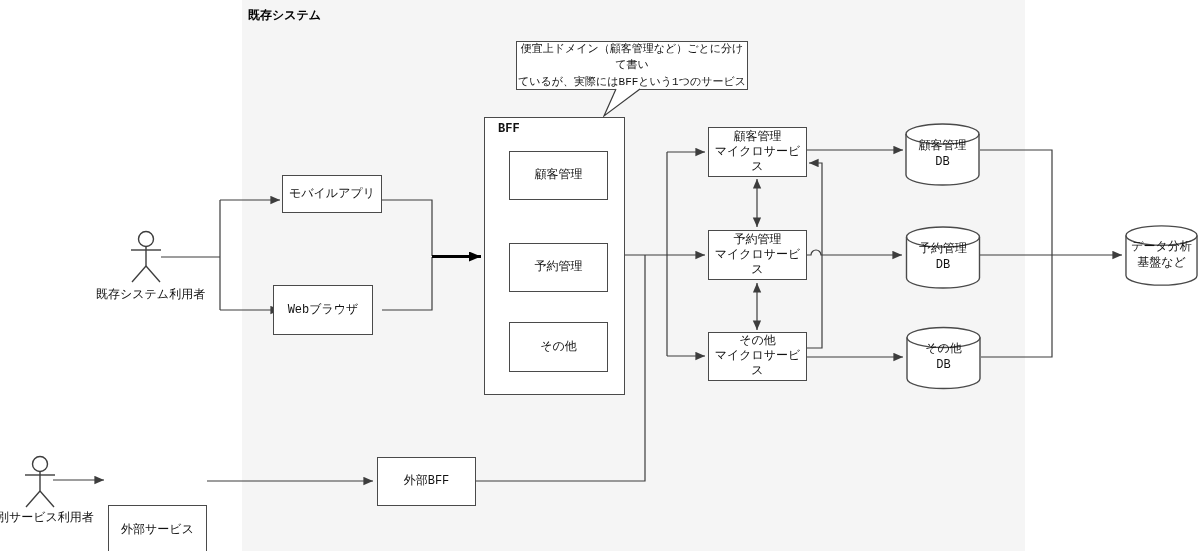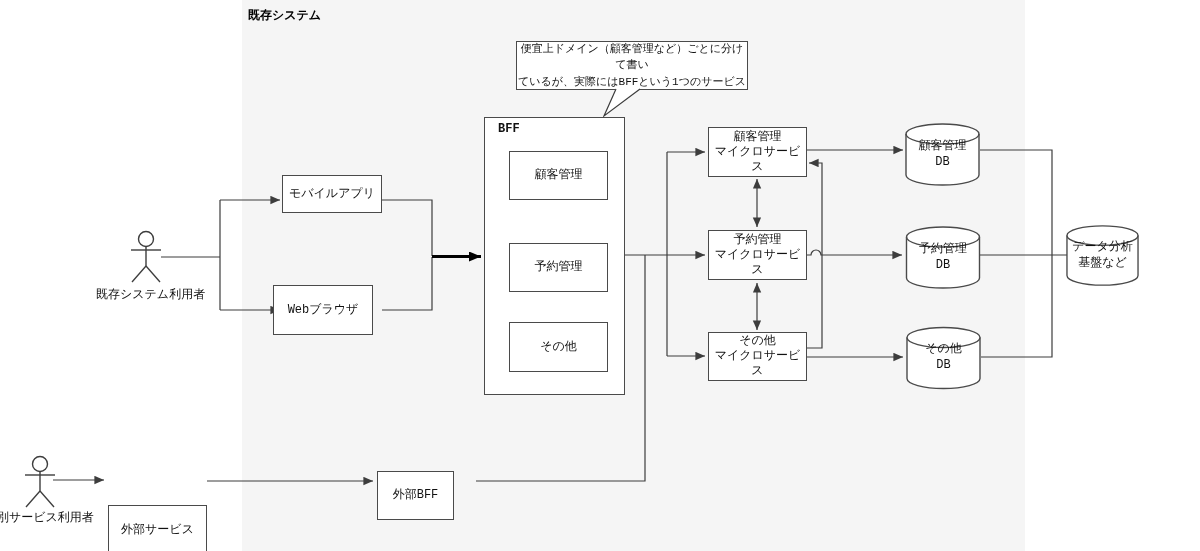--- a/index.html
+++ b/index.html
@@ -141,33 +141,33 @@
 DB</div>
   </div>
   <div class="cyl" style="left:906px;top:326px;width:75px;height:64px;">
     <svg width="75" height="64" viewBox="0 0 75 63">
       <path d="M1,11 A36.5,10 0 0 1 74,11 V52 A36.5,10 0 0 1 1,52 Z" fill="#fff" stroke="#4a4a4a" stroke-width="1.4"></path>
       <path d="M1,11 A36.5,10 0 0 0 74,11" fill="none" stroke="#4a4a4a" stroke-width="1.4"></path>
     </svg>
     <div class="cyl-label">その他
 DB</div>
   </div>
-  <div class="cyl" style="left:1066px;top:224px;width:73px;height:63px;">
+  <div class="cyl" style="left:1125px;top:224px;width:73px;height:63px;">
     <svg width="73" height="63" viewBox="0 0 75 63">
       <path d="M1,11 A36.5,10 0 0 1 74,11 V52 A36.5,10 0 0 1 1,52 Z" fill="#fff" stroke="#4a4a4a" stroke-width="1.4"></path>
       <path d="M1,11 A36.5,10 0 0 0 74,11" fill="none" stroke="#4a4a4a" stroke-width="1.4"></path>
     </svg>
     <div class="cyl-label">データ分析
 基盤など</div>
   </div>
 
   <div class="node" style="left:108px;top:457px;width:99px;height:50px;margin-top:48px;">
     <span>外部サービス</span>
   </div>
-  <div class="node" style="left:377px;top:457px;width:77px;height:49px;margin-top:14px;">
+  <div class="node" style="left:377px;top:457px;width:99px;height:49px;">
     <span>外部BFF</span>
   </div>
 
   <div class="actor" style="left:129px;top:228px;">
     <svg width="34" height="58" viewBox="0 0 34 58" fill="none" stroke="#3d3d3d" stroke-width="1.4">
       <circle cx="17" cy="11" r="7.5"></circle>
       <line x1="17" y1="18.5" x2="17" y2="38"></line>
       <line x1="2" y1="22" x2="32" y2="22"></line>
       <line x1="17" y1="38" x2="3" y2="54"></line>
       <line x1="17" y1="38" x2="31" y2="54"></line>

